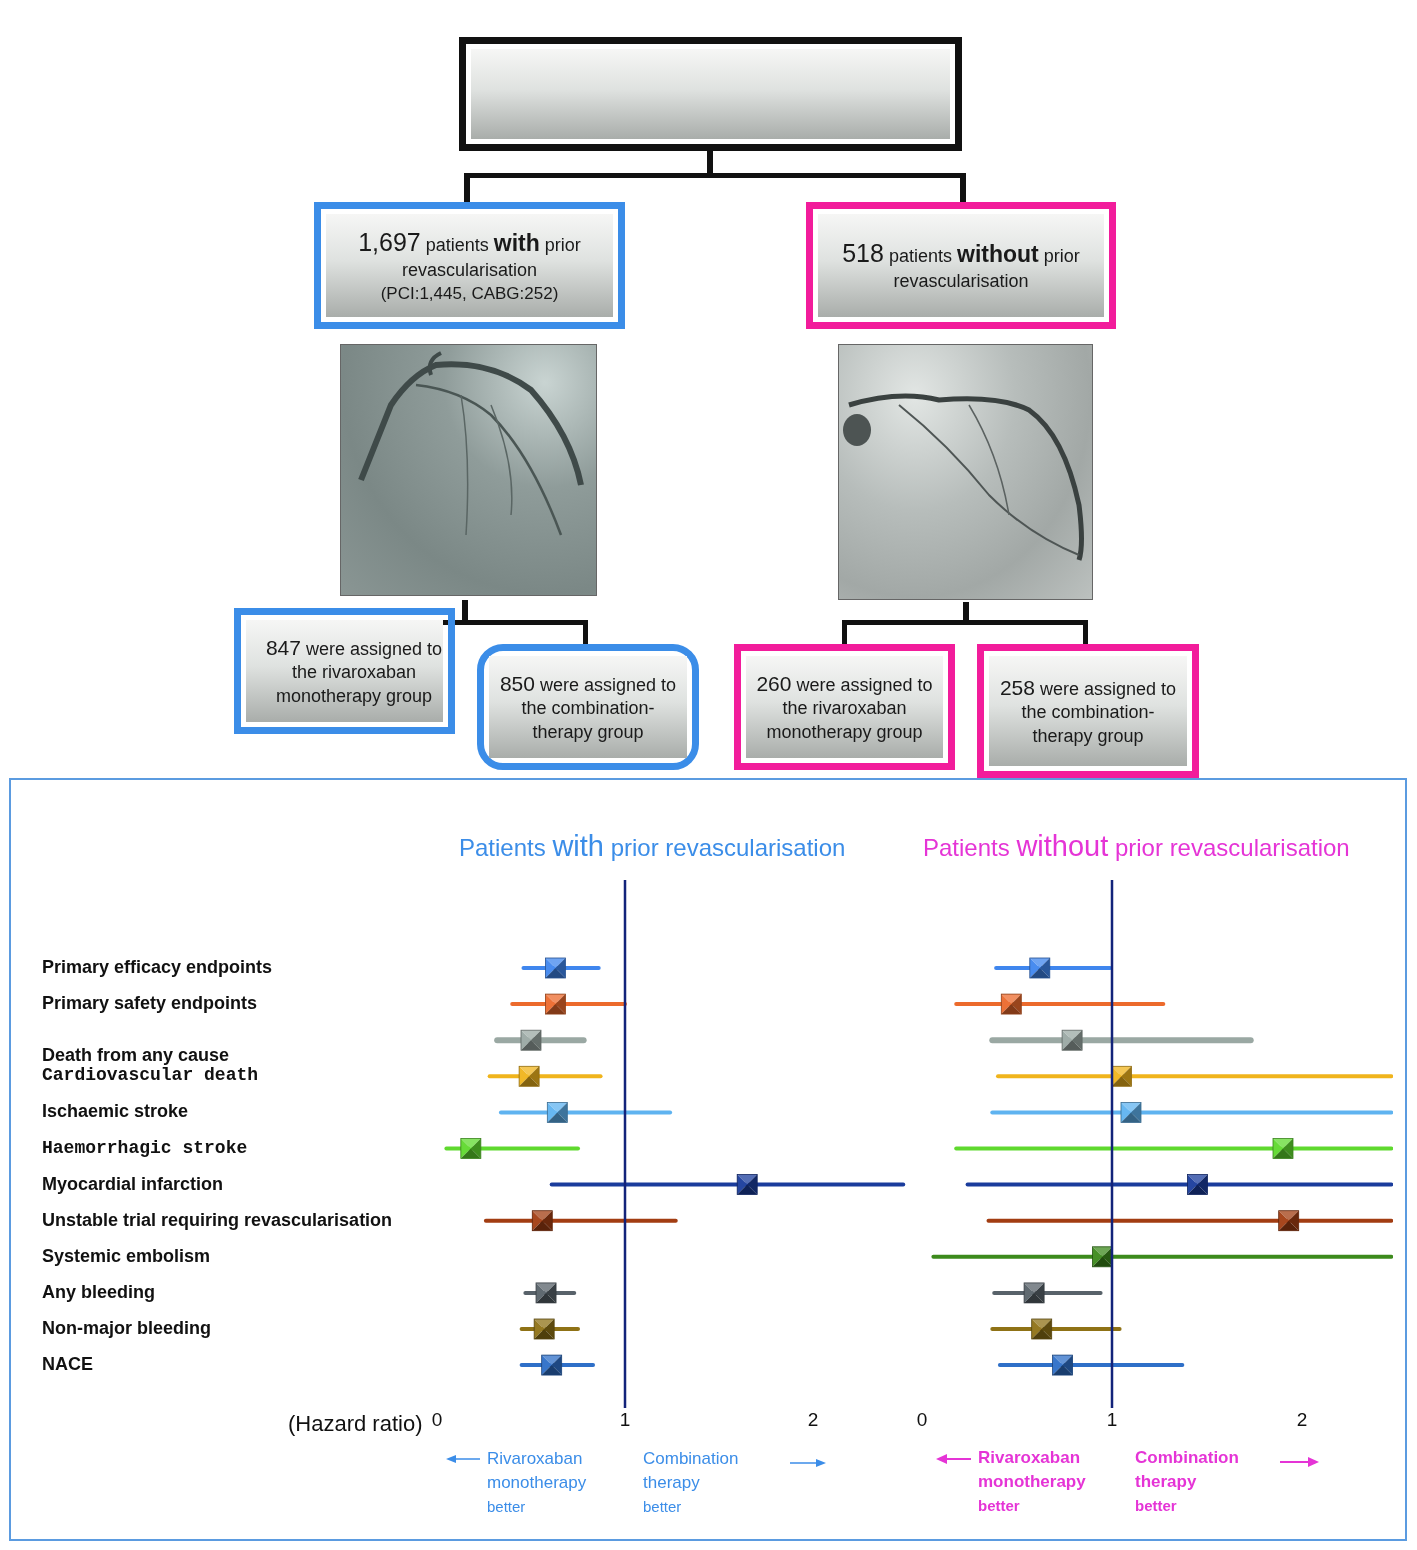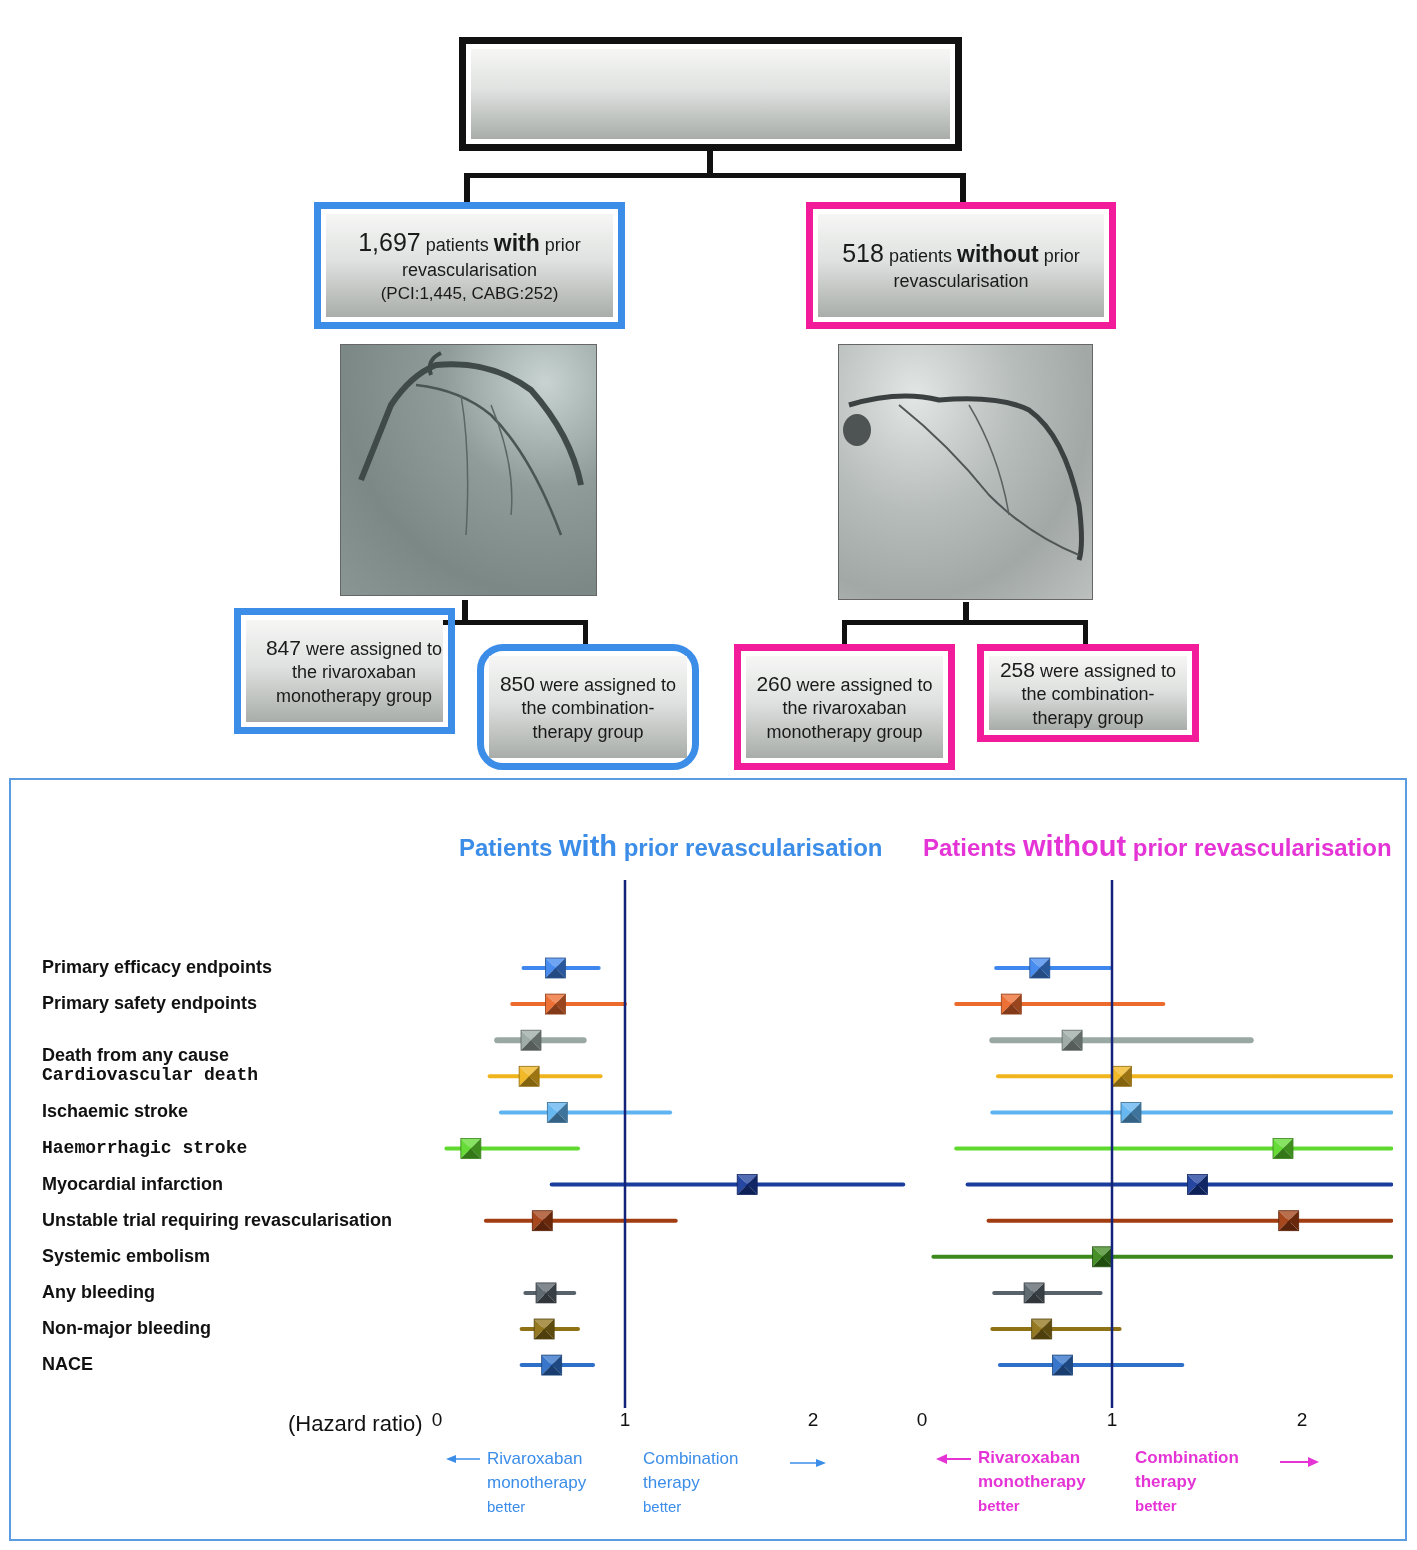--- a/index.html
+++ b/index.html
@@ -8,21 +8,21 @@
   .box .inner{position:absolute;left:5px;right:5px;top:5px;bottom:5px;background:linear-gradient(#f6f6f5 0%,#dfe2e0 45%,#a9adaa 100%);}
   .box .txt{position:relative;line-height:1.3;font-size:18px;}
   .box .big{font-size:25px;}
   .box b{font-size:23px;}
   .black{border:7px solid #111;}
   .blue{border:7px solid #3b8de8;}
   .pink{border:7px solid #f21c9b;}
   .line{position:absolute;background:#111;}
   .angio{position:absolute;border:1px solid #666;overflow:hidden;}
   .panel{position:absolute;left:9px;top:778px;width:1398px;height:763px;border:2px solid #5b9be0;box-sizing:border-box;}
-  .ptitle{position:absolute;font-size:24px;font-weight:bold;white-space:nowrap;}
+  .ptitle{position:absolute;font-size:24px;font-weight:normal;white-space:nowrap;}
   .ptitle .em{font-size:29px;}
   .rowlabel{position:absolute;left:42px;font-size:18px;font-weight:bold;color:#111;white-space:nowrap;}
   .tick{position:absolute;font-size:19px;color:#111;transform:translateX(-50%);}
   .hr{position:absolute;left:288px;top:1411px;font-size:22px;color:#111;}
   .dir{position:absolute;font-size:17px;line-height:1.42;}
   .dir.l{color:#3b8de8;}
   .dir.r{color:#e534d6;font-weight:bold;}
   svg#forest{position:absolute;left:0;top:0;}
 </style>
 </head>
@@ -90,21 +90,21 @@
   <div class="txt"><span class="big" style="font-size:21px">847</span> <span>were assigned to</span><br><span>the rivaroxaban</span><br><span>monotherapy group</span></div>
 </div>
 <div class="box blue" style="left:477px;top:644px;width:222px;height:126px;border-radius:26px;">
   <div class="inner"></div>
   <div class="txt"><span class="big" style="font-size:21px">850</span> <span>were assigned to</span><br><span>the combination-</span><br><span>therapy group</span></div>
 </div>
 <div class="box pink" style="left:734px;top:644px;width:221px;height:126px;">
   <div class="inner"></div>
   <div class="txt"><span class="big" style="font-size:21px">260</span> <span>were assigned to</span><br><span>the rivaroxaban</span><br><span>monotherapy group</span></div>
 </div>
-<div class="box pink" style="left:977px;top:644px;width:222px;height:98px;">
+<div class="box pink" style="left:977px;top:644px;width:222px;height:134px;">
   <div class="inner"></div>
   <div class="txt"><span class="big" style="font-size:21px">258</span> <span>were assigned to</span><br><span>the combination-</span><br><span>therapy group</span></div>
 </div>
 
 <div class="panel"></div>
 
 <div class="ptitle" style="left:459px;top:830px;color:#3b8de8;">
   <span>Patients </span><span class="em">with</span><span> prior revascularisation</span>
 </div>
 <div class="ptitle" style="left:923px;top:830px;color:#e534d6;">

